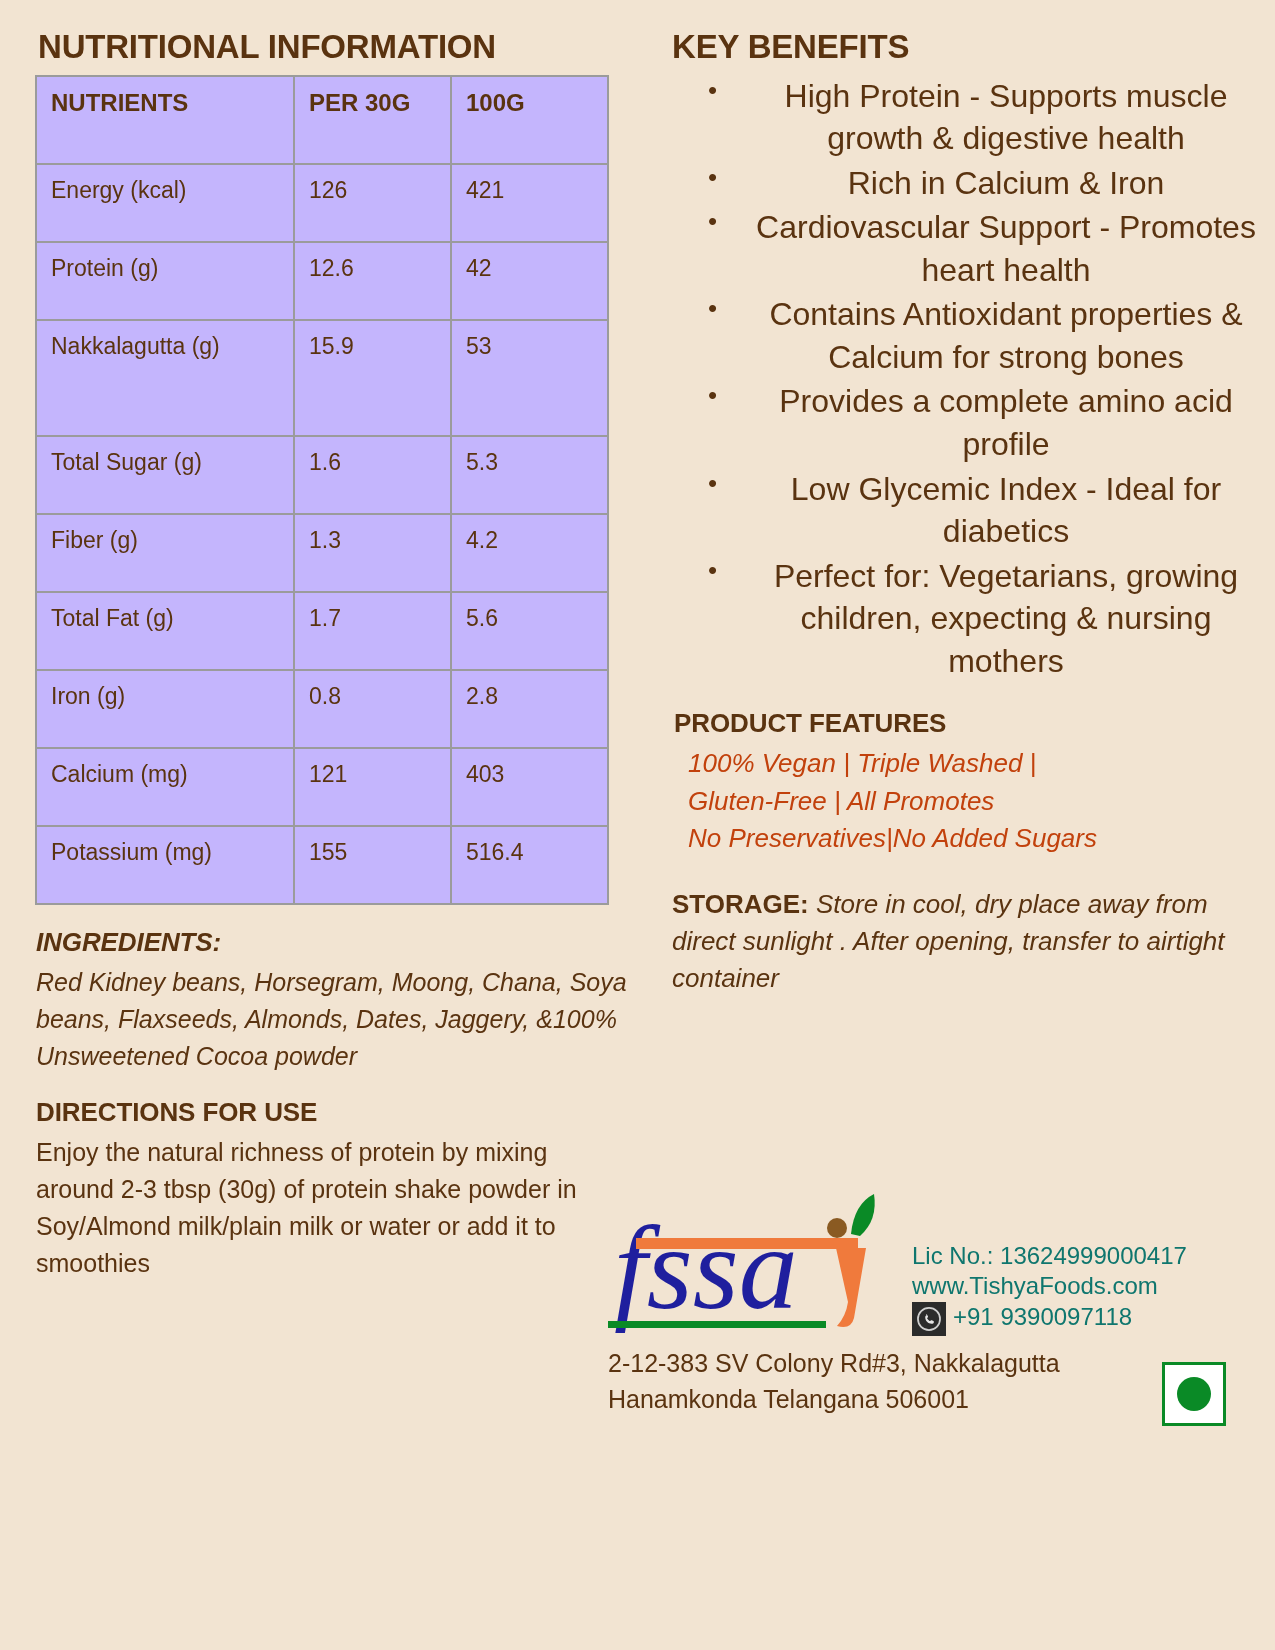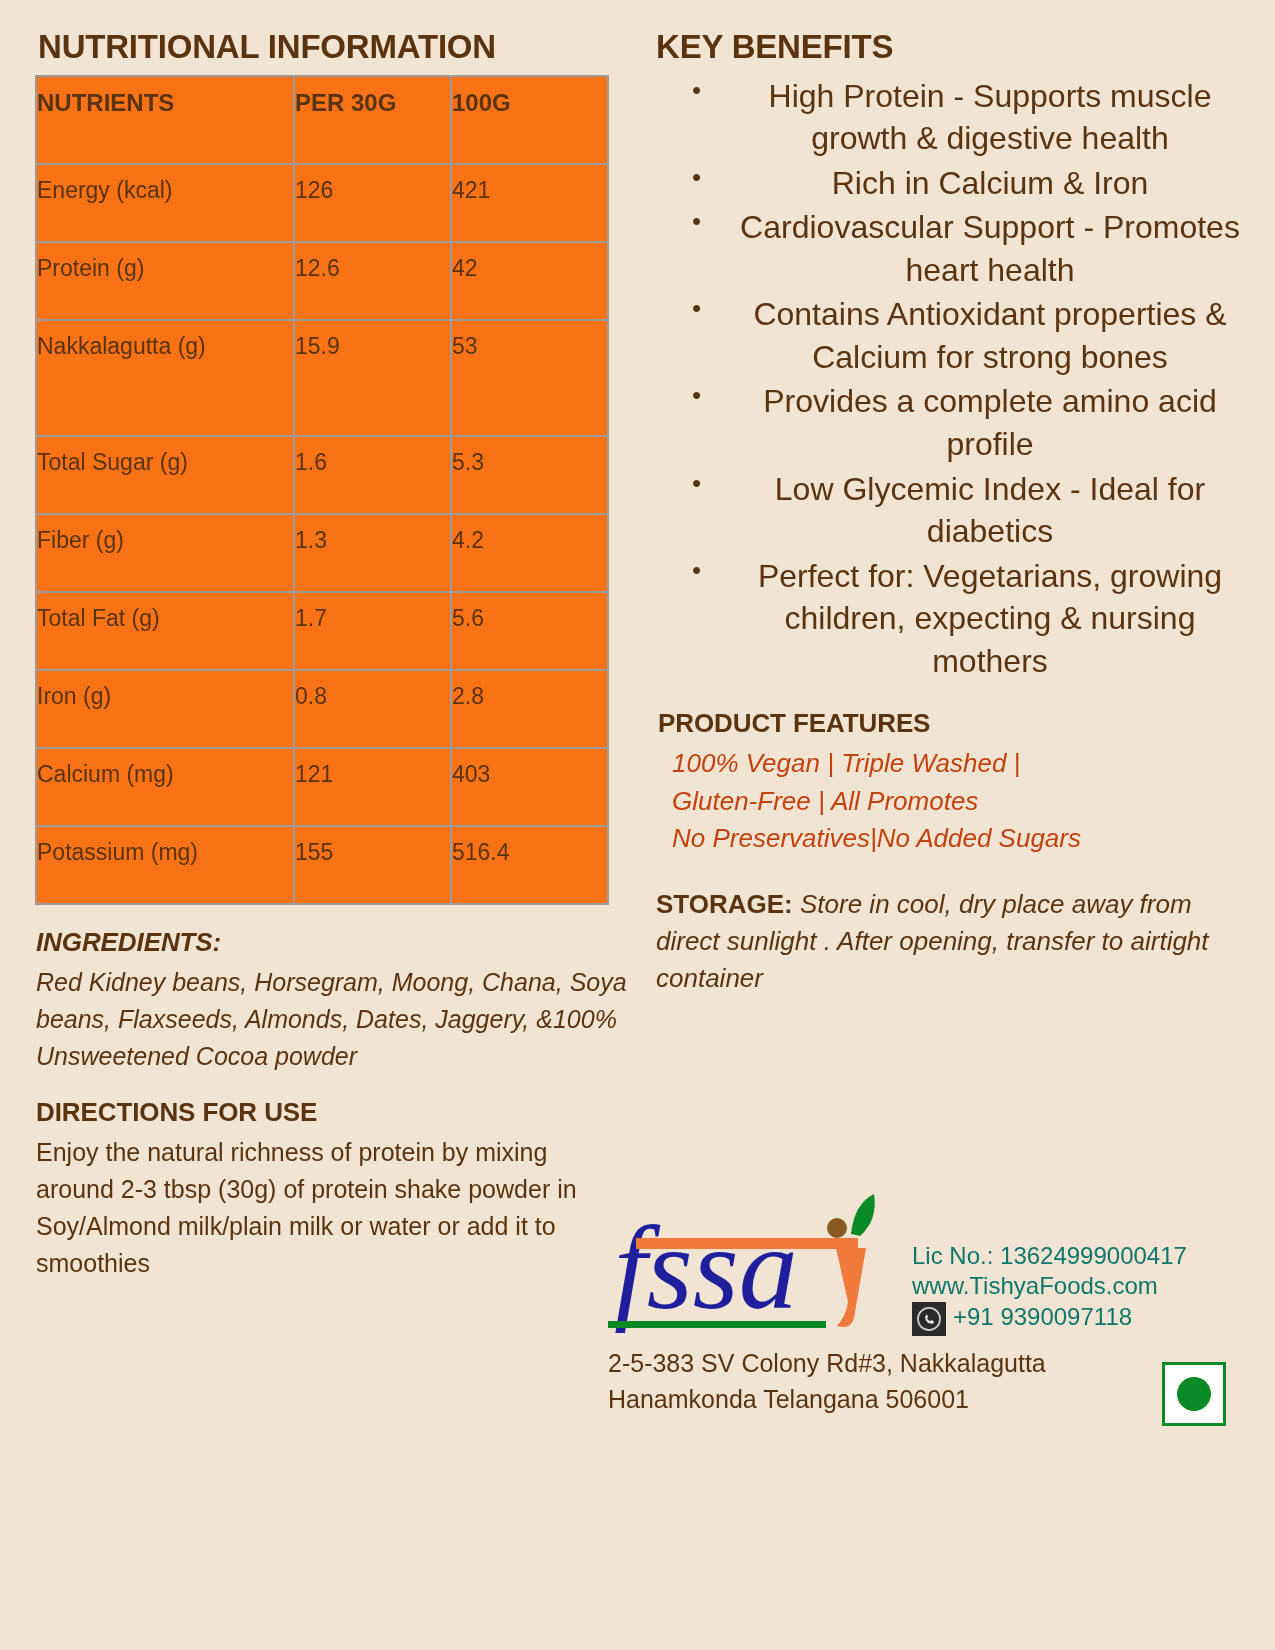--- a/index.html
+++ b/index.html
@@ -15,21 +15,21 @@
     overflow: hidden;
     position: relative;
   }
   .page {
     position: relative;
     width: 1275px;
     height: 1650px;
     box-sizing: border-box;
     padding: 22px 28px 0 30px;
     display: flex;
-    gap: 0;
+    gap: 16px;
   }
   .col-left {
     width: 600px;
     flex: 0 0 600px;
   }
   .col-right {
     width: 620px;
     flex: 0 0 620px;
     padding-left: 22px;
     box-sizing: border-box;
@@ -56,25 +56,25 @@
 
   
   table.nutri {
     border-collapse: collapse;
     width: 572px;
     margin-left: 5px;
     table-layout: fixed;
   }
   table.nutri th, table.nutri td {
     border: 2px solid #9b9b9b;
-    padding: 12px 0;
+    padding: 12px 14px;
     font-size: 23px;
     color: #5a3310;
     vertical-align: top;
-    background: #f97316;
+    background: #c4b5fd;
   }
   table.nutri th {
     font-weight: bold;
     font-size: 24px;
     height: 62px;
     text-align: left;
   }
   table.nutri th.num, table.nutri td.num {
   }
   table.nutri th.num {
@@ -344,20 +344,20 @@
               <circle cx="12" cy="12" r="10.2" fill="none" stroke="#cfcfcf" stroke-width="1.6"></circle>
               <path d="M9.2 7.6c.4-.1.8 0 1 .4l.8 1.5c.2.4.1.7-.2 1l-.5.5c-.1.2-.1.4 0 .6.5.9 1.3 1.7 2.2 2.2.2.1.4.1.6 0l.5-.5c.3-.3.6-.3 1-.2l1.5.8c.4.2.5.6.4 1-.2.9-1 1.5-2 1.5-3.3 0-6-2.7-6-6 0-1 .6-1.6 1.3-1.8z" fill="#e6e6e6"></path>
             </svg>
           </span>
           <span>+91 9390097118</span>
         </div>
       </div>
     </div>
 
     <div class="address-row">
-      <div class="address-text">2-5-383 SV Colony Rd#3, Nakkalagutta Hanamkonda Telangana 506001</div>
+      <div class="address-text">2-12-383 SV Colony Rd#3, Nakkalagutta Hanamkonda Telangana 506001</div>
       <div class="veg-mark">
         <div class="veg-dot"></div>
       </div>
     </div>
   </div>
 
 </div>
 
 </body></html>

